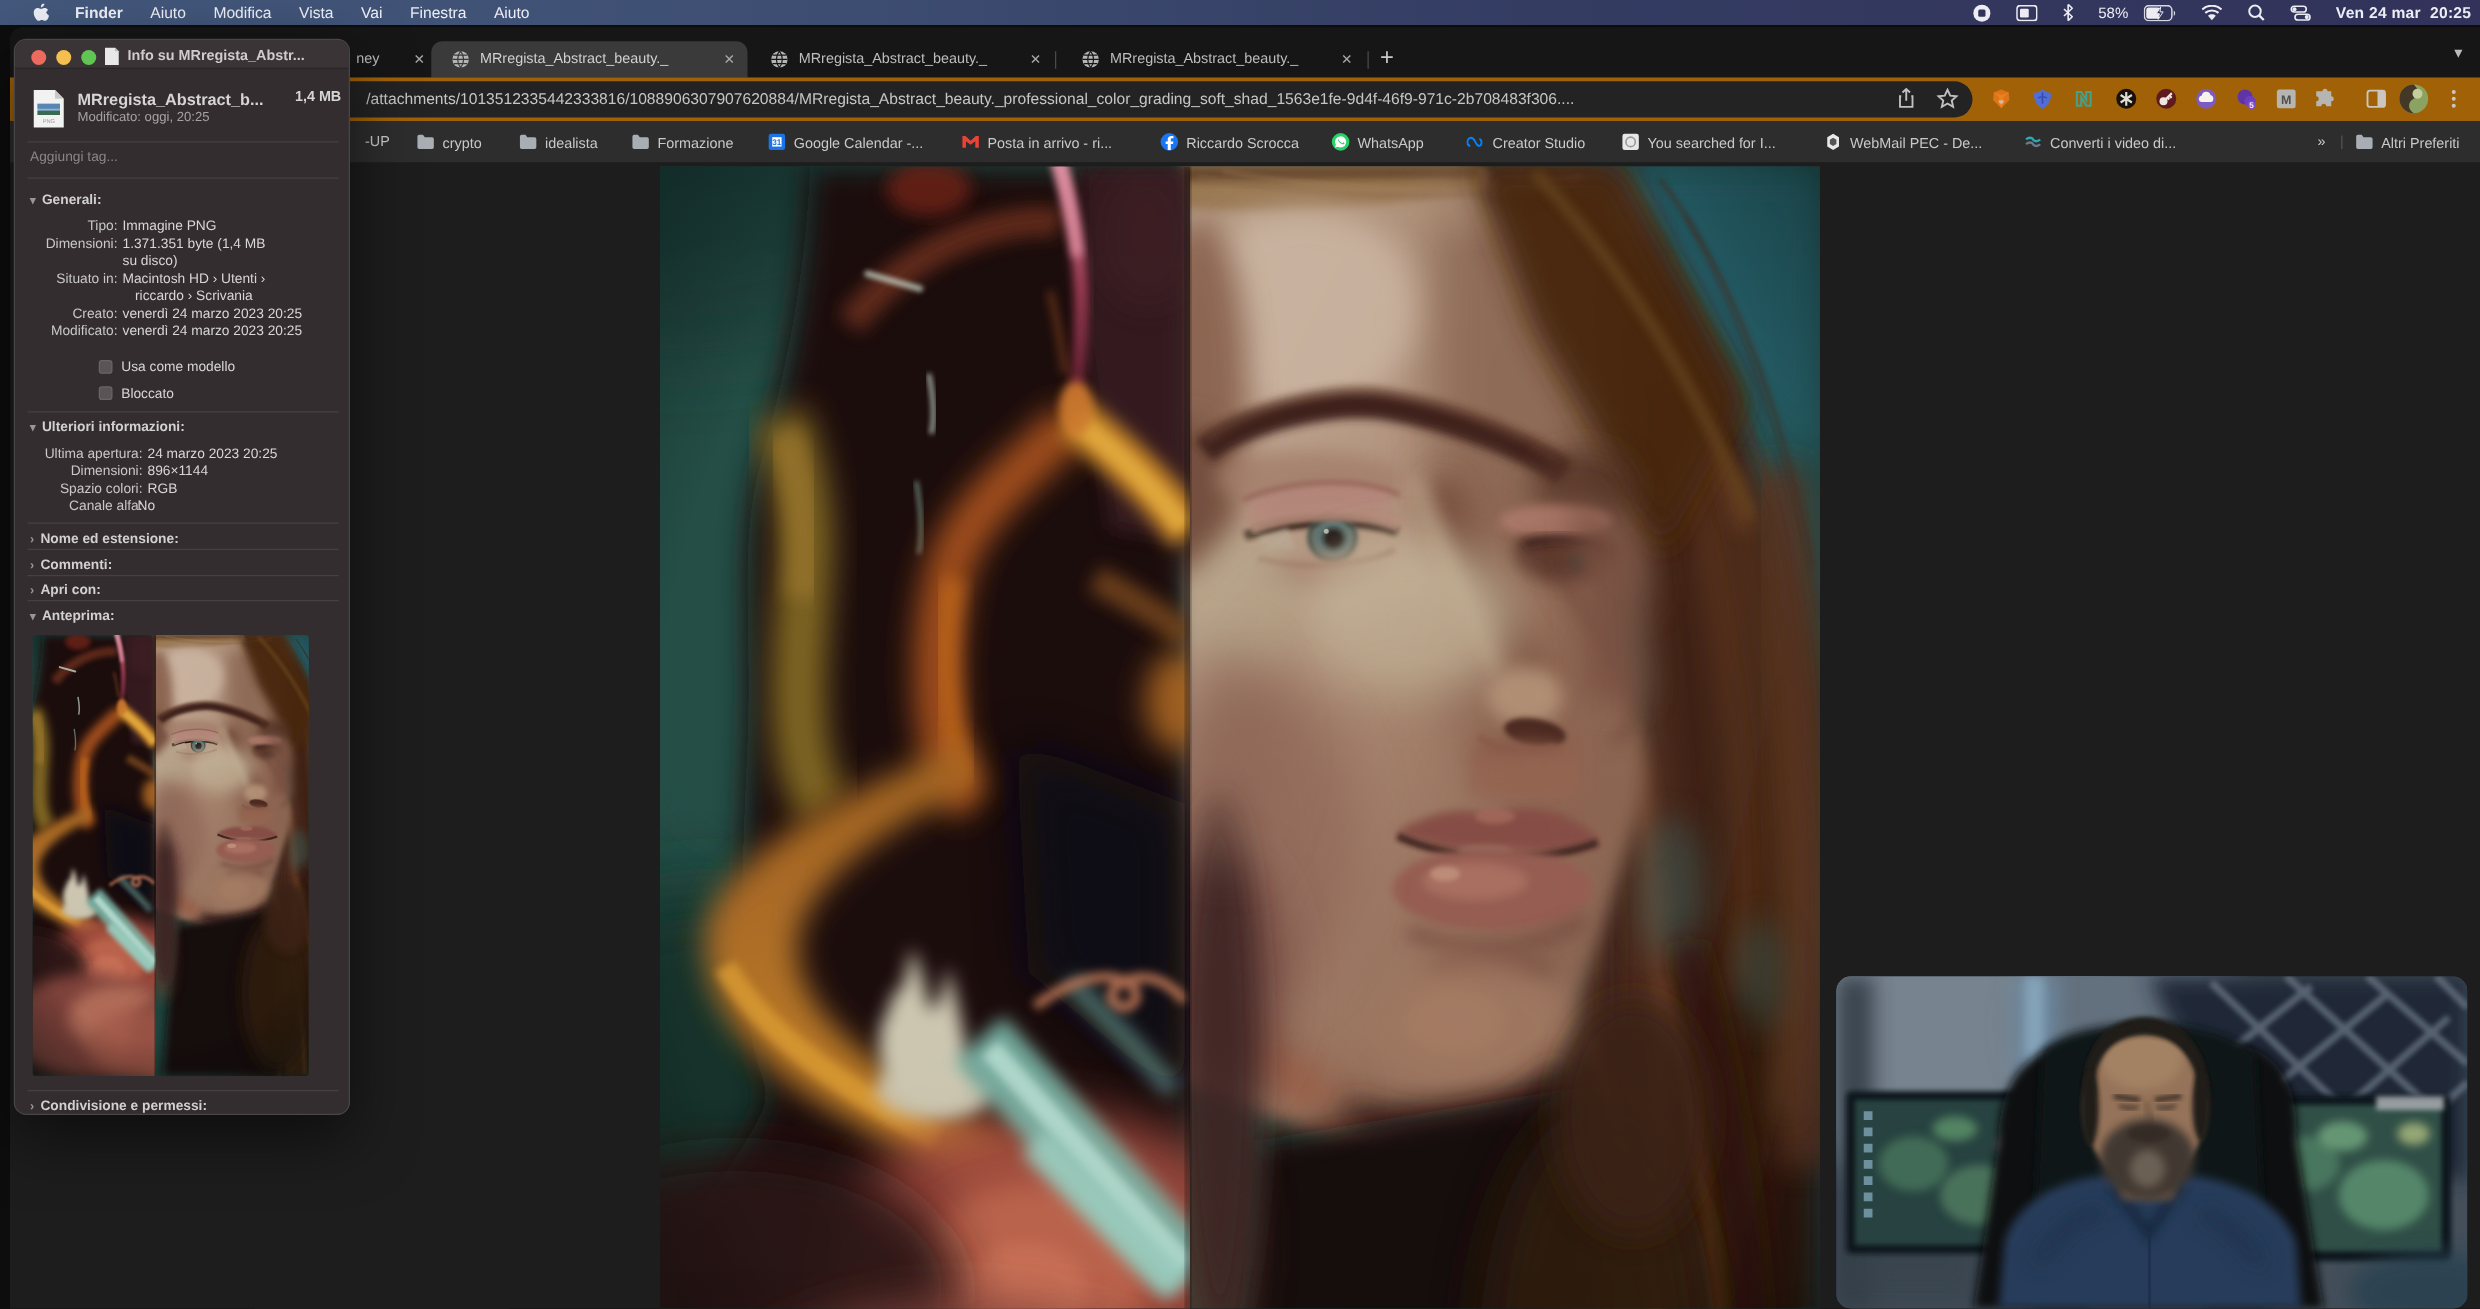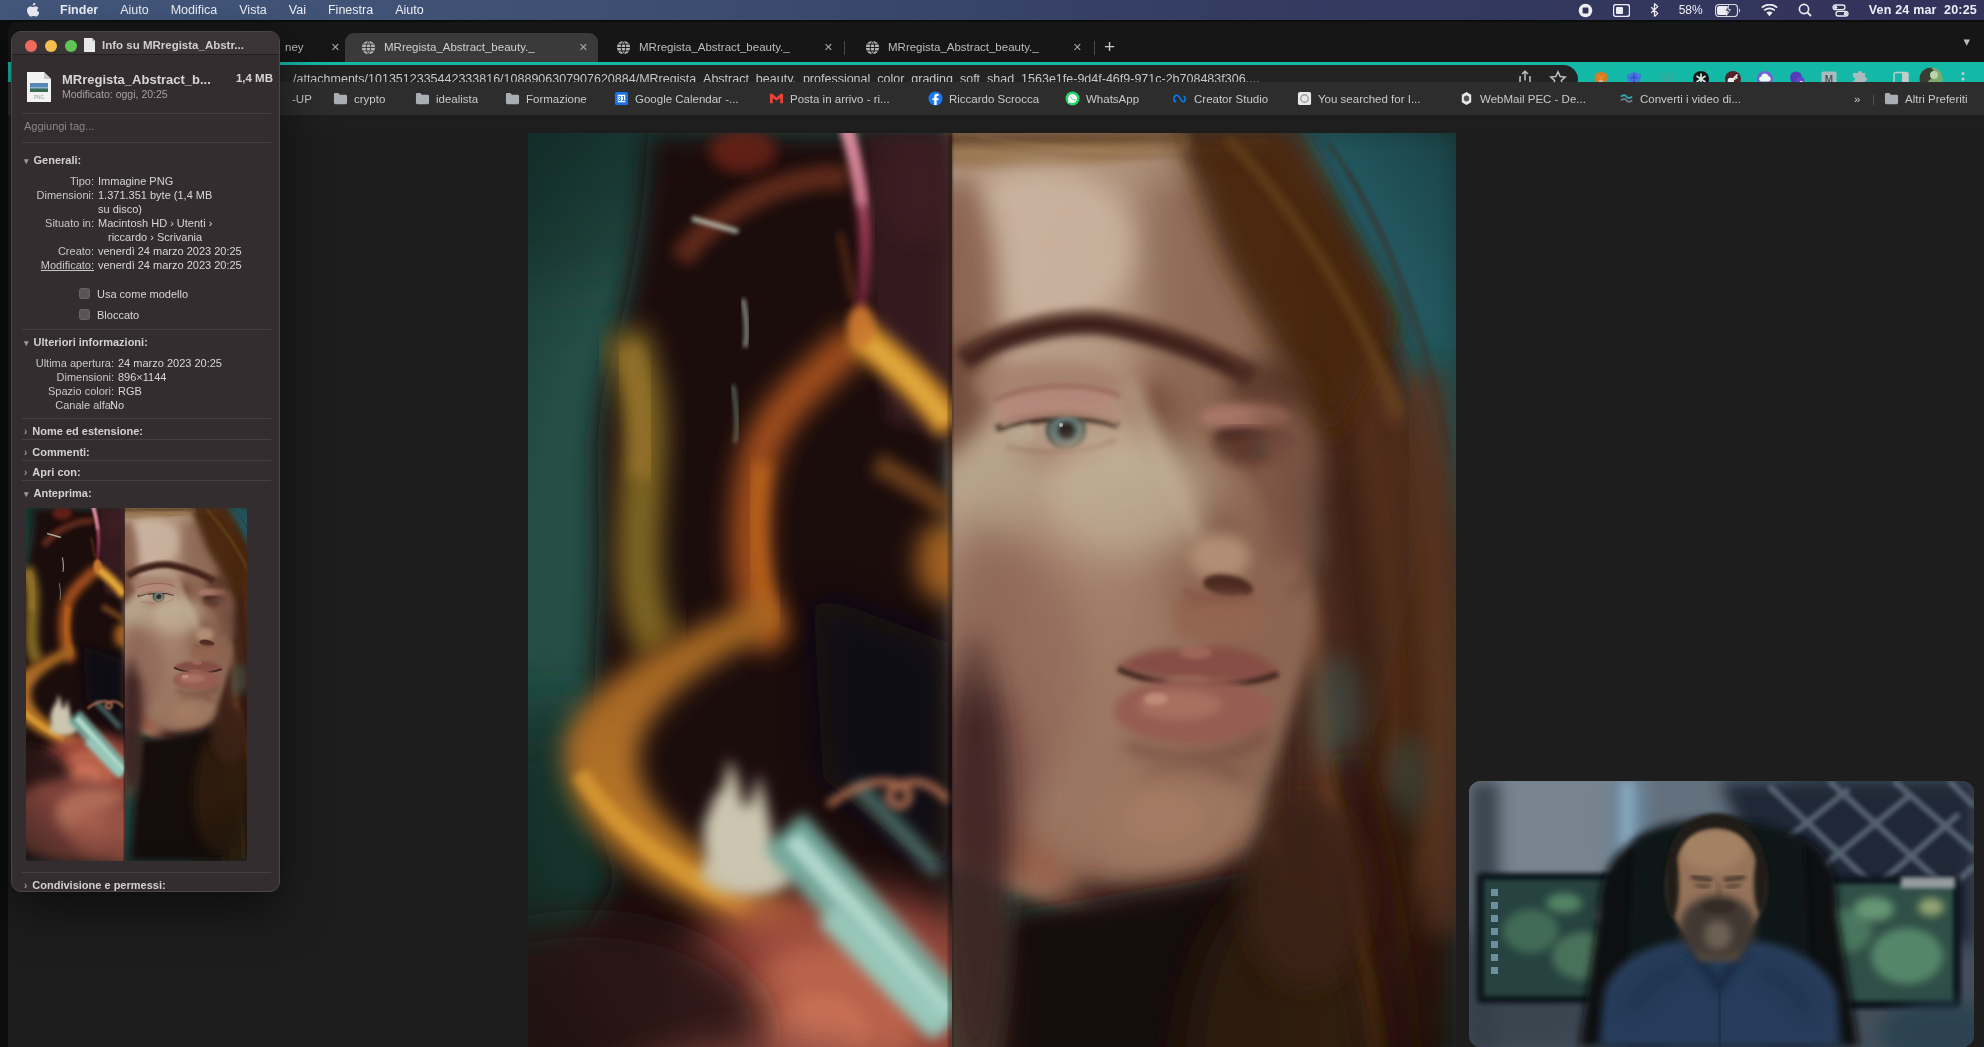--- a/index.html
+++ b/index.html
@@ -19,26 +19,26 @@
 #tabbar { position:absolute; left:0; top:0; width:100%; height:40px; background:#161616; }
 .tab { position:absolute; top:11px; height:29px; color:#bdbdbd; font-size:11.5px; }
 .tab .ttl { position:absolute; left:39px; top:8px; width:170px; overflow:hidden; white-space:nowrap; }
 .tab .globe { position:absolute; left:16px; top:7px; width:15px; height:15px; }
 .tab .x { position:absolute; right:10px; top:8px; font-size:11px; color:#a8a8a8; }
 #tab-active { background:#3a3a3a; border-radius:9px 9px 0 0; color:#d0d0d0; }
 .tabdiv { position:absolute; top:19px; width:1px; height:14px; background:#4a4a4a; }
 #newtab { position:absolute; left:1096px; top:14px; color:#c9c9c9; font-size:19px; font-weight:300; }
 #tabchev { position:absolute; right:14px; top:12px; color:#bbb; font-size:13px; }
 
-#toolbar { position:absolute; left:0; top:40px; width:100%; height:35px; background:#14b8a6; }
+#toolbar { position:absolute; left:0; top:40px; width:100%; height:35px; background:#a16207; }
 #urlbar { position:absolute; left:120px; top:3px; width:1450px; height:29px; background:#232323; border-radius:15px;
   color:#c6c6c6; font-size:12.5px; line-height:29px; padding-left:165px; white-space:nowrap; overflow:hidden; }
 .tbico { position:absolute; top:8px; width:18px; height:18px; opacity:.92; }
 
-#bookbar { position:absolute; left:0; top:60px; width:100%; height:33px; background:#2d2d2d;
+#bookbar { position:absolute; left:0; top:75px; width:100%; height:33px; background:#2d2d2d;
   color:#c9c9c9; font-size:11.5px; }
 .bm { position:absolute; top:9px; height:16px; line-height:16px; white-space:nowrap; }
 .bm .ic { display:inline-block; vertical-align:-3px; margin-right:6px; width:15px; height:15px; }
 
 #content { position:absolute; left:0; top:108px; width:100%; height:917px; background:#1d1d1d; }
 #artwrap { position:absolute; left:520px; top:3px; width:928px; height:914px; overflow:hidden; }
 
 
 #finder { position:absolute; left:11px; top:31px; width:269px; height:861px;
   background:#332d30; border-radius:10px; z-index:60; color:#d6d4d5; font-size:11px;
@@ -481,21 +481,21 @@
   <div class="flabel" style="left:0; width:82px; top:143px;">Tipo:</div>
     <div class="fval" style="left:86px; top:143px;">Immagine PNG</div>
   <div class="flabel" style="left:0; width:82px; top:157px;">Dimensioni:</div>
     <div class="fval" style="left:86px; top:157px;">1.371.351 byte (1,4 MB</div>
   <div class="fval" style="left:86px; top:171px;">su disco)</div>
   <div class="flabel" style="left:0; width:82px; top:185px;">Situato in:</div>
     <div class="fval" style="left:86px; top:185px;">Macintosh HD › Utenti ›</div>
   <div class="fval" style="left:96px; top:199px;">riccardo › Scrivania</div>
   <div class="flabel" style="left:0; width:82px; top:213px;">Creato:</div>
     <div class="fval" style="left:86px; top:213px;">venerdì 24 marzo 2023 20:25</div>
-  <div class="flabel" style="left:0; width:82px; top:227px;text-decoration:underline;">Modificato:</div>
+  <div class="flabel" style="left:0; width:82px; top:227px;">Modificato:</div>
     <div class="fval" style="left:86px; top:227px;">venerdì 24 marzo 2023 20:25</div>
   <div class="cbox" style="left:67px; top:256px;"></div>
     <div class="fval" style="left:85px; top:256px;">Usa come modello</div>
   <div class="cbox" style="left:67px; top:277px;"></div>
     <div class="fval" style="left:85px; top:277px;">Bloccato</div>
   <div class="fsep" style="top:297px;"></div>
   <div class="fhead" style="left:12px; top:304px;"><span class="chev">▾</span>Ulteriori informazioni:</div>
   <div class="flabel" style="left:0; width:102px; top:325px;">Ultima apertura:</div>
     <div class="fval" style="left:106px; top:325px;">24 marzo 2023 20:25</div>
   <div class="flabel" style="left:0; width:102px; top:339px;">Dimensioni:</div>

